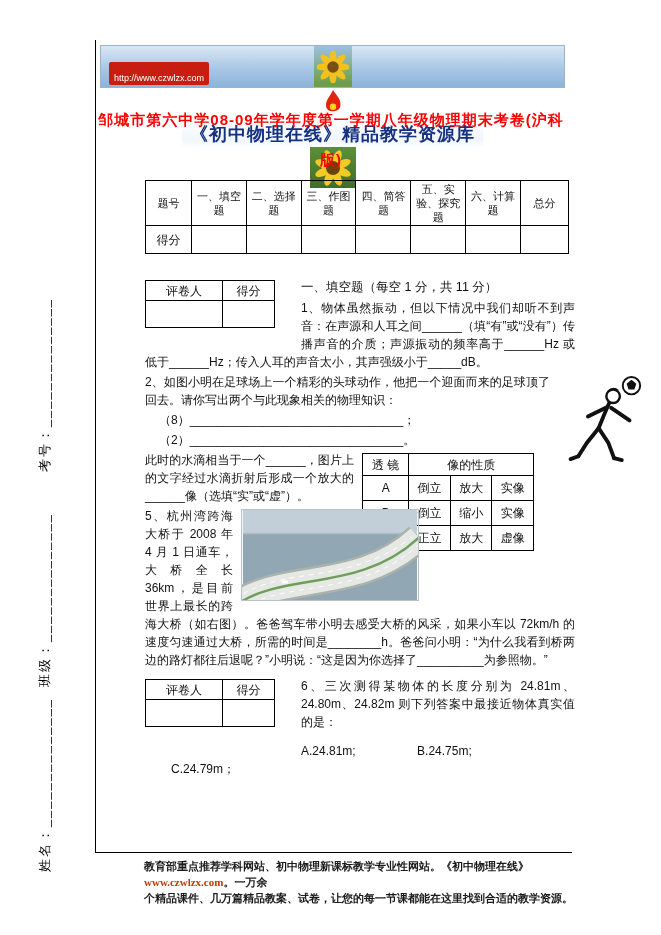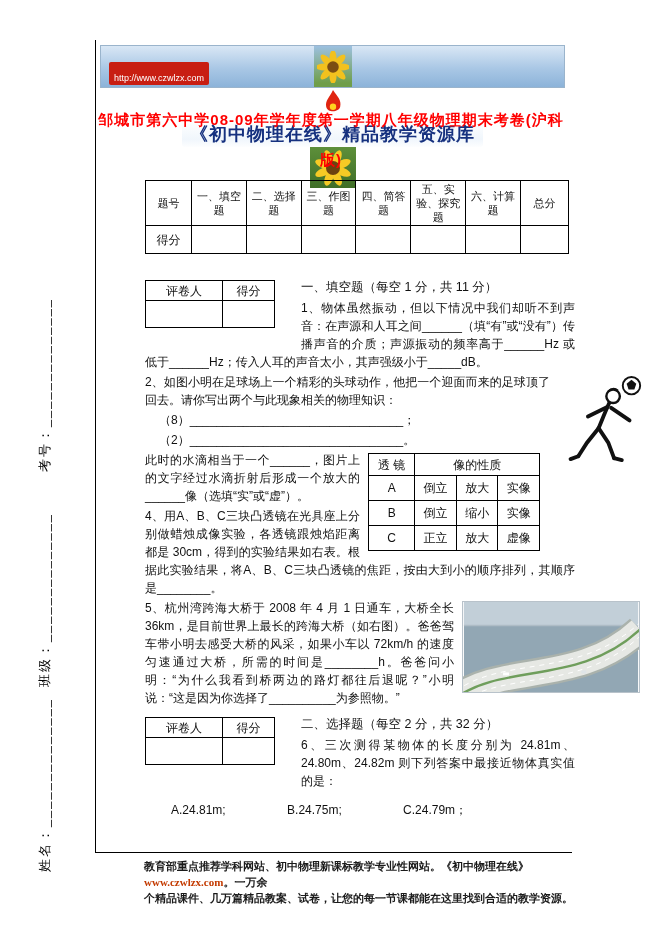--- a/index.html
+++ b/index.html
@@ -63,21 +63,21 @@
   .grader-box tr.lbl td { height:20px; }
   .grader-box tr.emp td { height:27px; }
 
   .sec-head { font-size:12.5px; margin:2px 0 3px 0; }
   .q { margin:0 0 2px 0; text-align:justify; }
   .blank-line { margin:0 0 2px 14px; }
 
   .soccer { float:right; width:87px; height:92px; margin:0 -70px 4px 8px; }
   .bridge { float:right; width:178px; height:92px; margin:2px -65px 4px 8px; border:1px solid #b8c2ca; }
 
-  .lens-table { float:right; width:172px; border-collapse:collapse; margin:2px 10px 6px 8px; background:#fff; }
+  .lens-table { float:right; width:172px; border-collapse:collapse; margin:2px 16px 6px 8px; background:#fff; }
   .lens-table td { border:1px solid #000; text-align:center; font-size:12px; padding:0 2px; }
   .lens-table tr.lhdr td { height:22px; }
   .lens-table tr.lrow td { height:25px; }
 
   .options { padding-left:26px; margin-top:11px; }
   .options span { display:inline-block; margin-right:58px; }
   .options span:last-child { margin-right:0; }
   .clear { clear:both; }
   .sec2 { margin-top:6px; }
 
@@ -242,21 +242,20 @@
           <td>C</td>
           <td>正立</td>
           <td>放大</td>
           <td>虚像</td>
         </tr>
       </tbody>
         </table>
       <span>此时的水滴相当于一个______，图片上的文字经过水滴折射后形成一个放大的______像（选填“实”或“虚”）。</span>
     </div>
 
-    <p class="q">4、用A、B、C三块凸透镜在光具座上分别做蜡烛成像实验，各透镜跟烛焰距离都是 30cm，得到的实验结果如右表。根据此实验结果，将A、B、C三块凸透镜的焦距，按由大到小的顺序排列，其顺序是________。</p>
 
     <div class="q">
       <svg class="bridge" viewBox="0 0 178 92">
         <rect width="178" height="92" fill="#92a7b4"></rect>
         <rect width="178" height="24" fill="#c2cfd8"></rect>
         <line x1="0" y1="24" x2="178" y2="24" stroke="#aebcc5" stroke-width="1.5"></line>
         <path d="M-8 98 C 40 62, 118 86, 180 28" stroke="#aab2ac" stroke-width="30" fill="none"></path>
         <path d="M-8 98 C 40 62, 118 86, 180 28" stroke="#e6e8e4" stroke-width="25" fill="none"></path>
         <path d="M-8 98 C 40 62, 118 86, 180 28" stroke="#6f9e5c" stroke-width="2.5" fill="none"></path>
         <path d="M-8 98 C 40 62, 118 86, 180 28" stroke="#ffffff" stroke-width="1" fill="none" stroke-dasharray="5 5" transform="translate(0,-7)"></path>
@@ -276,21 +275,20 @@
           <td>评卷人</td>
           <td>得分</td>
         </tr>
         <tr class="emp">
           <td></td>
           <td></td>
         </tr>
       </tbody>
         </table>
 
-      <div class="sec-head">二、选择题（每空 2 分，共 32 分）</div>
       <p class="q">6、三次测得某物体的长度分别为 24.81m、24.80m、24.82m 则下列答案中最接近物体真实值的是：</p>
       <div class="options">
         <span>A.24.81m;</span>
         <span>B.24.75m;</span>
         <span>C.24.79m；</span>
       </div>
     </div>
   </div>
 
   <div class="footer-sep"></div>

